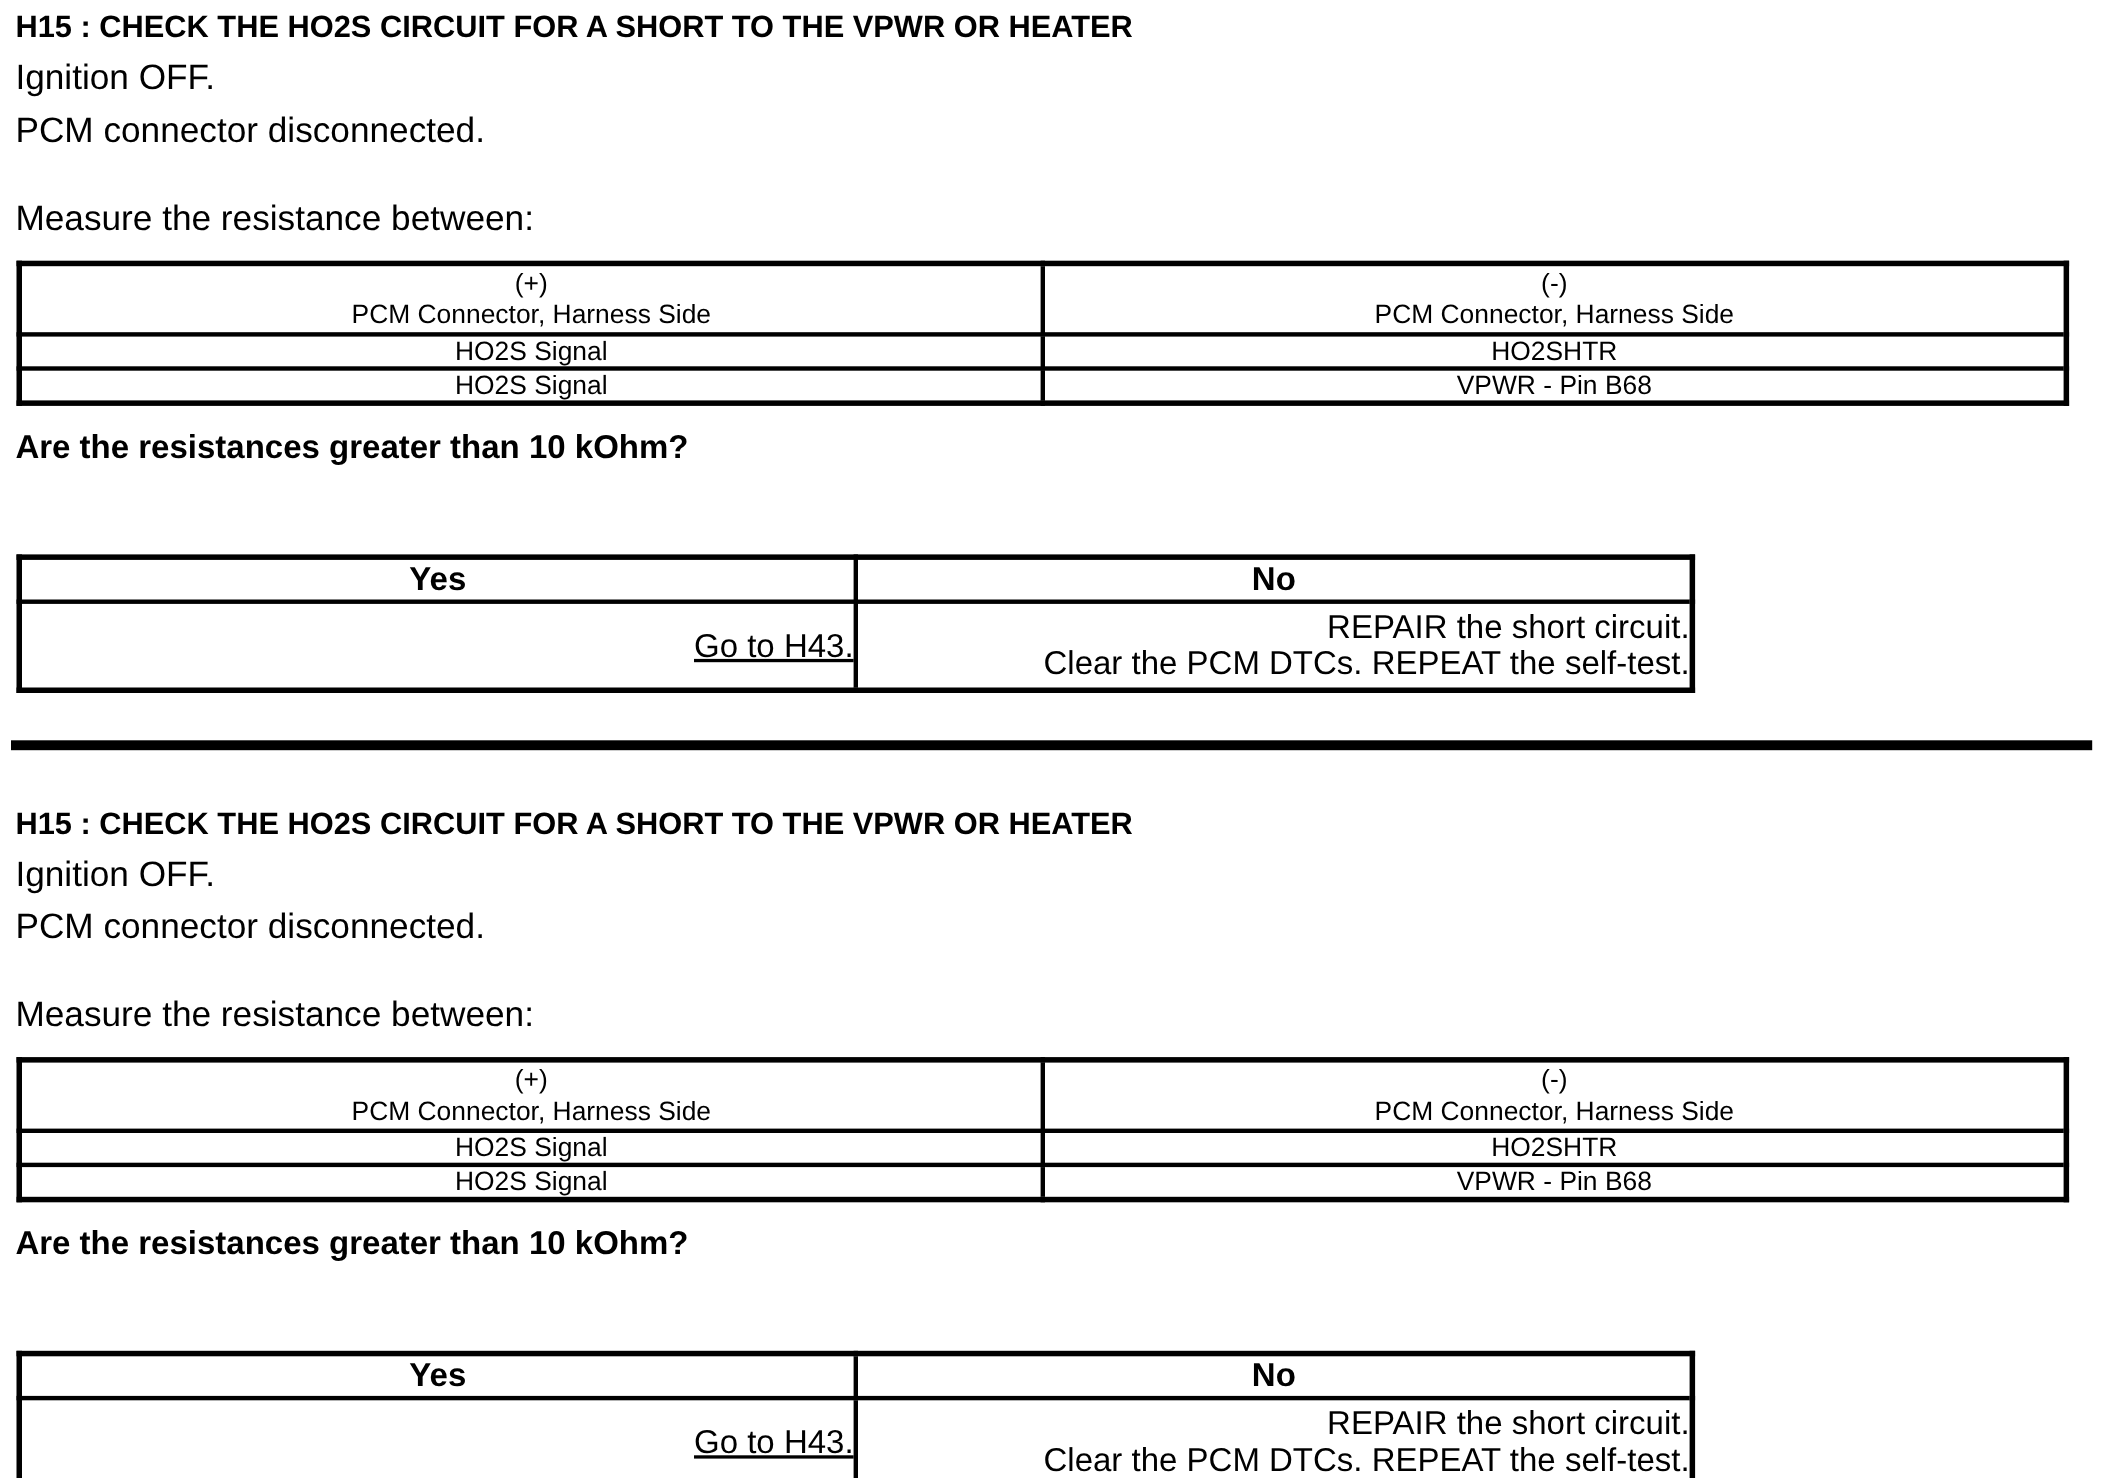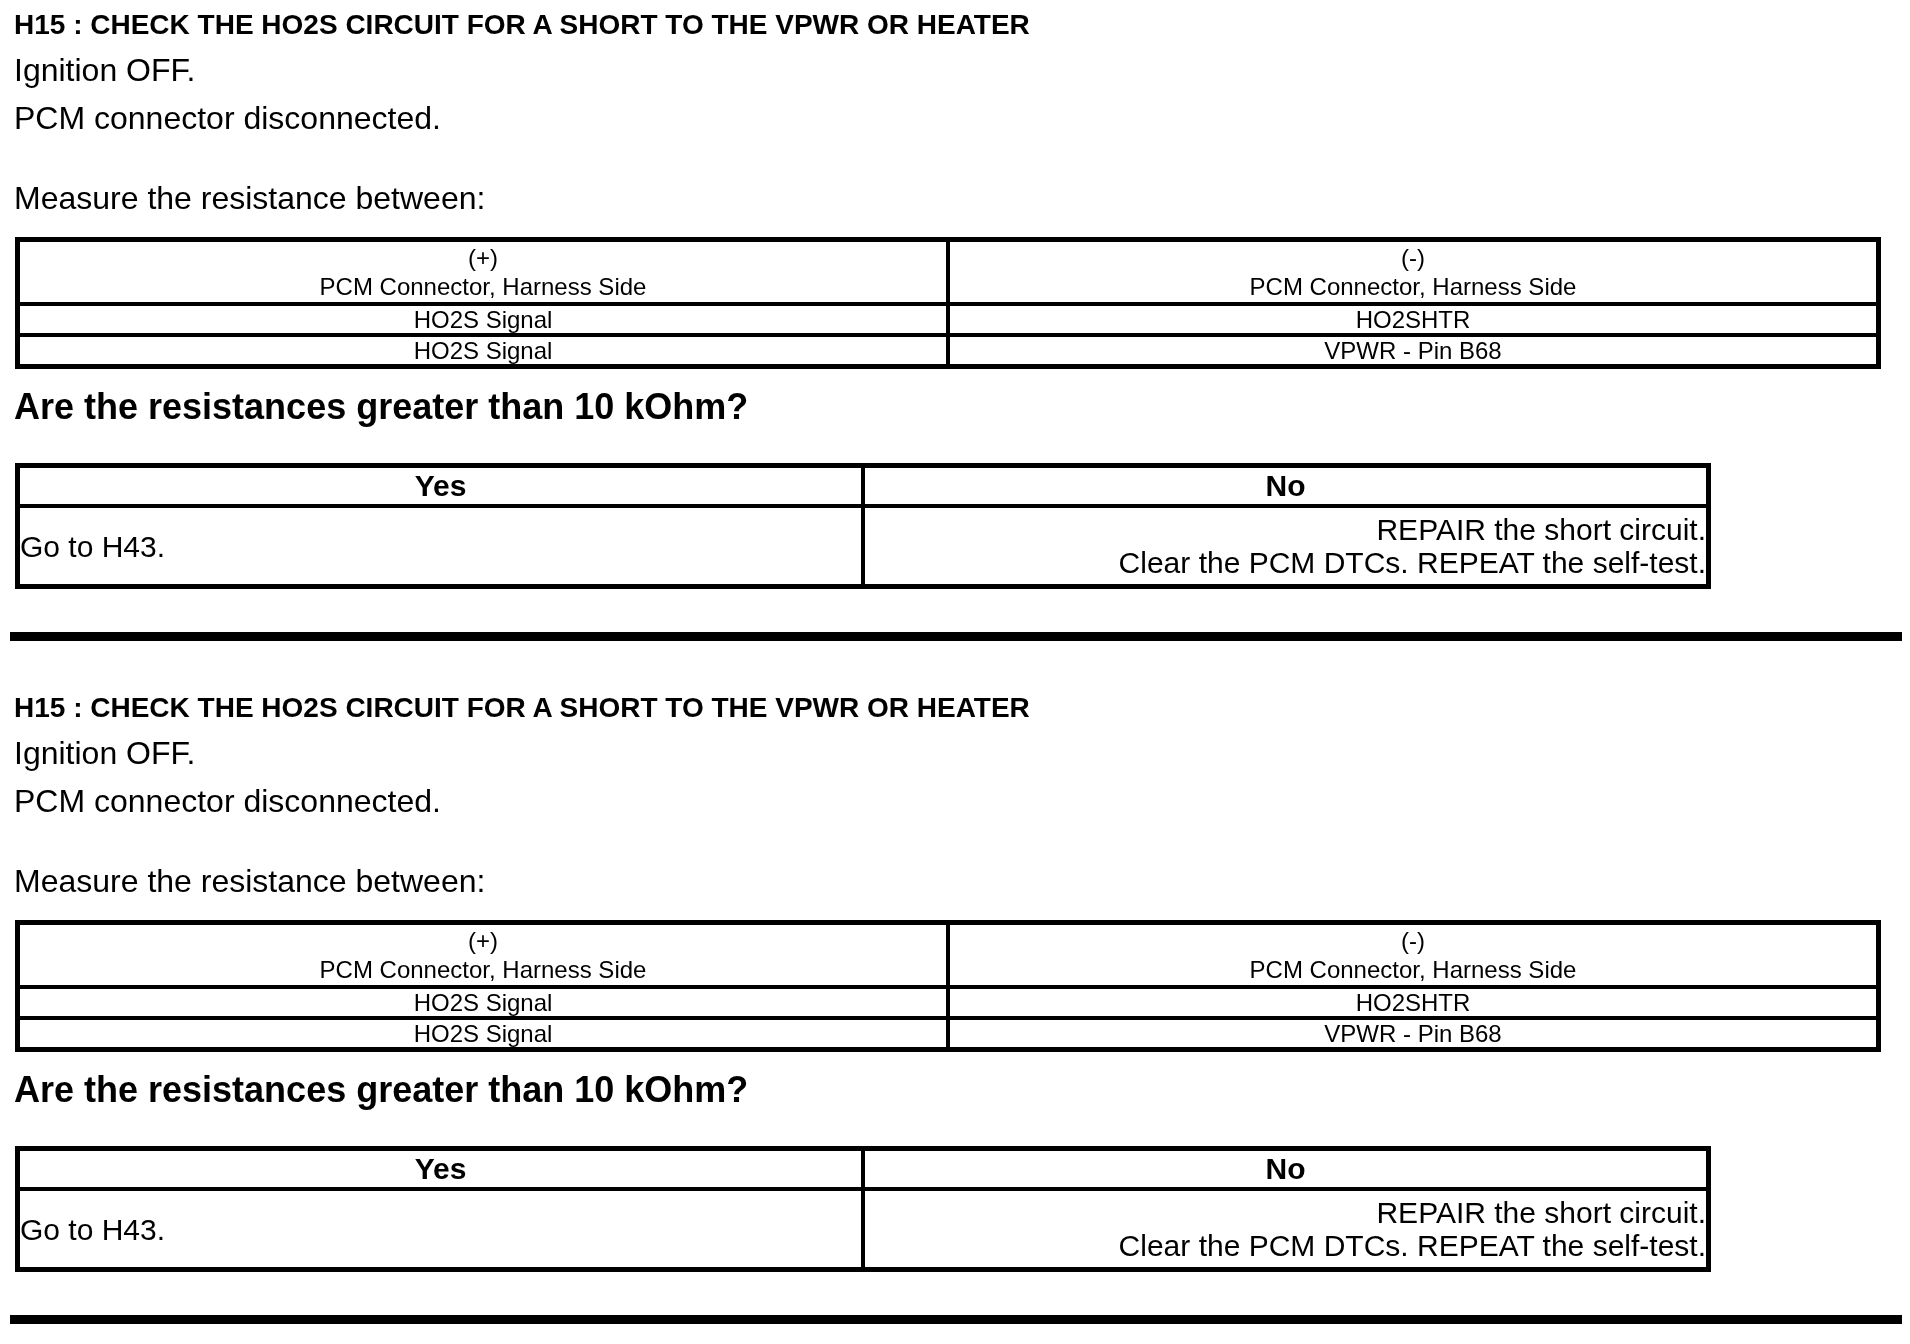--- a/index.html
+++ b/index.html
@@ -52,48 +52,49 @@
   }
   table.measure-table td.hdr {
     line-height: 29px;
     padding: 1px 0;
   }
   table.measure-table td.rowcell {
     line-height: 27px;
     margin-top: 48px;
   }
   .question {
-    font-size: 36px;
+    font-size: 30px;
     font-weight: bold;
     line-height: 36px;
     margin: 20px 0 0 14px;
     white-space: pre;
   }
   table.result-table {
     border-collapse: collapse;
     table-layout: fixed;
-    width: 1696px;
-    margin: 38px 0 0 15px;
+    width: 1526px;
+    margin: 79px 0 0 15px;
     border: 5px solid #000;
   }
   table.result-table td {
     border: 4px solid #000;
     width: 50%;
     padding: 0;
     font-size: 30px;
   }
   table.result-table td.res-hdr {
     font-weight: bold;
     text-align: center;
     line-height: 36px;
   }
   table.result-table td.yes-cell {
-    text-align: left;
+    text-align: right;
     vertical-align: middle;
     line-height: 33px;
+    text-decoration: underline;
   }
   table.result-table td.no-cell {
     text-align: right;
     vertical-align: middle;
     padding: 5px 0 5px 3px;
     line-height: 33px;
   }
   .divider {
     height: 9px;
     background: #000000;

